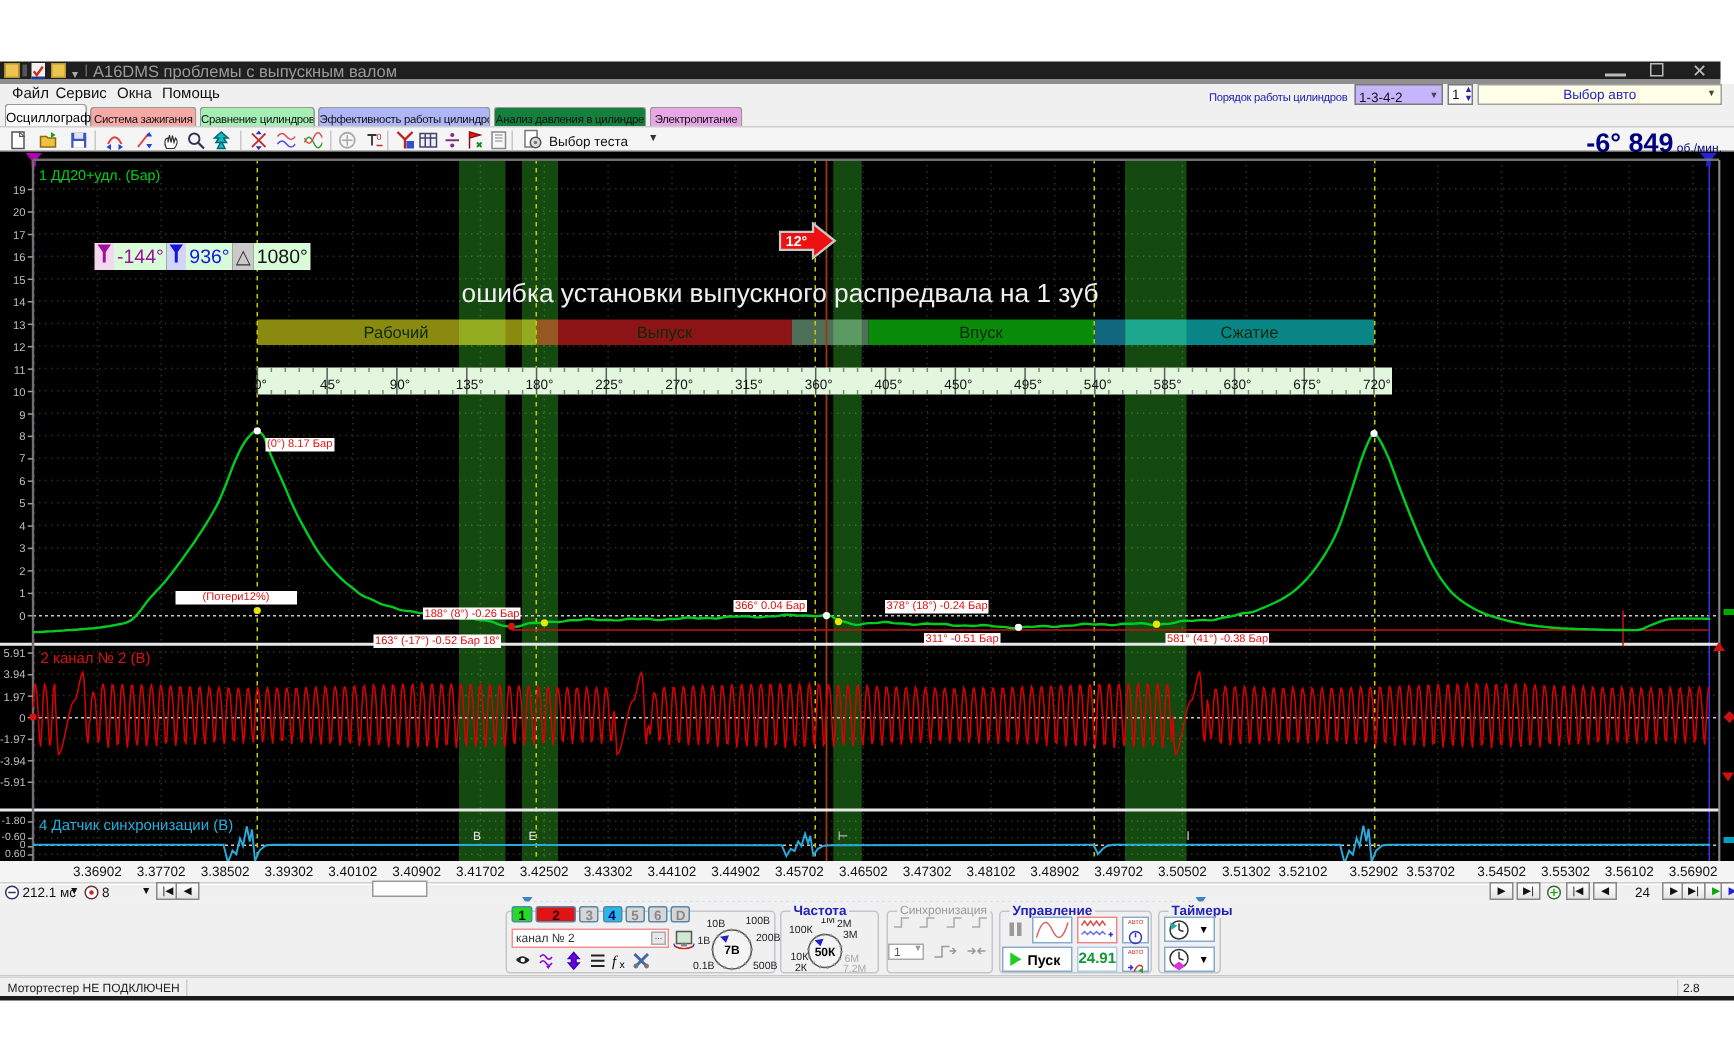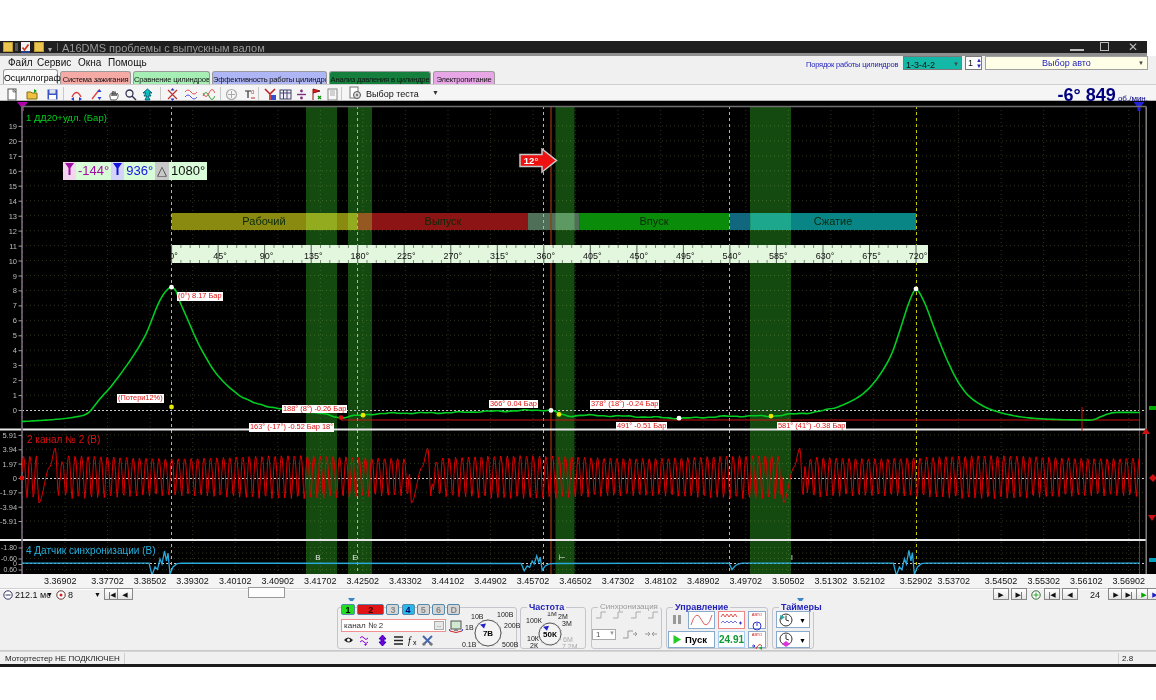--- a/index.html
+++ b/index.html
@@ -26,21 +26,21 @@
 <div style="position:absolute;left:62px;top:42px;color:#9b9b9b;font-size:11px">A16DMS проблемы с выпускным валом</div>
 <div style="position:absolute;left:1070px;top:43px;width:14px;height:8px;border-bottom:2px solid #bbb"></div>
 <div style="position:absolute;left:1100px;top:42px;width:9px;height:9px;border:1.5px solid #bbb"></div>
 <div style="position:absolute;left:1128px;top:40px;color:#bbb;font-size:12px">✕</div>
 <div style="position:absolute;left:0;top:56px;width:1156px;height:14px;background:#f0f0f0;font-size:10px;color:#111">
  <span style="position:absolute;left:8px;top:1px">Файл</span>
  <span style="position:absolute;left:37px;top:1px">Сервис</span>
  <span style="position:absolute;left:78px;top:1px">Окна</span>
  <span style="position:absolute;left:108px;top:1px">Помощь</span>
  <span style="position:absolute;left:806px;top:3.5px;color:#2222bb;font-size:7.5px;letter-spacing:-0.2px">Порядок работы цилиндров</span>
- <span style="position:absolute;left:903px;top:0;width:59px;height:14px;background:#14b8a6;border:1px solid #7a7a7a;font-size:9px;padding:3px 2px">1-3-4-2<span style="float:right;font-size:6px;color:#444;margin-top:1px">▼</span></span>
+ <span style="position:absolute;left:903px;top:0;width:59px;height:14px;background:#c4b5fd;border:1px solid #7a7a7a;font-size:9px;padding:3px 2px">1-3-4-2<span style="float:right;font-size:6px;color:#444;margin-top:1px">▼</span></span>
  <span style="position:absolute;left:965px;top:0;width:17px;height:14px;background:#fff;border:1px solid #7a7a7a;font-size:9px;padding:1px 2px">1</span>
  <span style="position:absolute;left:976px;top:1px;font-size:6px;color:#2222bb">▲<br>▼</span>
  <span style="position:absolute;left:985px;top:0;width:163px;height:14px;background:#ffffe8;border:1px solid #a0a0a0;font-size:9px;color:#2222bb;text-align:center;padding-top:1px">Выбор авто<span style="position:absolute;right:3px;top:3px;font-size:6px;color:#444">▼</span></span>
 </div>
 <div style="position:absolute;left:0;top:70px;width:1156px;height:14px;background:#f0f0f0"></div>
 <div style="position:absolute;left:3px;top:69px;width:55px;height:15px;background:#fafafa;border:1px solid #9a9a9a;border-bottom:none;border-radius:3px 3px 0 0;font-size:8.8px;text-align:center;padding-top:2.5px;z-index:3">Осциллограф</div>
 <div class="tab" style="left:60px;width:71px;background:#f6aaa6">Система зажигания</div>
 <div class="tab" style="left:133px;width:77px;background:#a5efb5">Сравнение цилиндров</div>
 <div class="tab" style="left:212px;width:115px;background:#aeb6f6">Эффективность работы цилиндров</div>
 <div class="tab" style="left:329px;width:102px;background:#15803d">Анализ давления в цилиндре</div>
@@ -480,46 +480,47 @@
     <div class="al" style="top:358.6px">1.97</div>
     <div class="al" style="top:373.0px">0</div>
     <div class="al" style="top:387.4px">-1.97</div>
     <div class="al" style="top:401.7px">-3.94</div>
     <div class="al" style="top:416.0px">-5.91</div>
     <div class="al" style="top:442.5px;font-size:7px">-1.80</div>
     <div class="al" style="top:453.5px;font-size:7px">-0.60</div>
     <div class="al" style="top:459.0px;font-size:7px">0</div>
     <div class="al" style="top:464.5px;font-size:7px">0.60</div>
     <div style="position:absolute;left:177px;top:191.0px;background:#fff;color:#e01010;font-size:7.4px;line-height:8.5px;padding:0 1px;white-space:nowrap">(0°) 8.17 Бар</div>
-    <div style="position:absolute;left:117px;top:293.0px;background:#fff;color:#e01010;font-size:7.4px;line-height:8.5px;padding:0 1px;white-space:nowrap">(Потери12%)</div>
+    <div style="position:absolute;left:117px;top:293.0px;background:#fff;color:#e01010;font-size:7.4px;line-height:8.5px;padding:0 18px;white-space:nowrap">(Потери12%)</div>
     <div style="position:absolute;left:282px;top:303.5px;background:#fff;color:#e01010;font-size:7.4px;line-height:8.5px;padding:0 1px;white-space:nowrap">188° (8°) -0.26 Бар</div>
     <div style="position:absolute;left:249px;top:322.0px;background:#fff;color:#e01010;font-size:7.4px;line-height:8.5px;padding:0 1px;white-space:nowrap">163° (-17°) -0.52 Бар 18°</div>
     <div style="position:absolute;left:489px;top:298.5px;background:#fff;color:#e01010;font-size:7.4px;line-height:8.5px;padding:0 1px;white-space:nowrap">366° 0.04 Бар</div>
     <div style="position:absolute;left:590px;top:299.0px;background:#fff;color:#e01010;font-size:7.4px;line-height:8.5px;padding:0 1px;white-space:nowrap">378° (18°) -0.24 Бар</div>
-    <div style="position:absolute;left:616px;top:320.5px;background:#fff;color:#e01010;font-size:7.4px;line-height:8.5px;padding:0 1px;white-space:nowrap">491° -0.51 Бар</div>
+    <div style="position:absolute;left:616px;top:320.5px;background:#fff;color:#e01010;font-size:7.4px;line-height:8.5px;padding:0 1px;white-space:nowrap">311° -0.51 Бар</div>
     <div style="position:absolute;left:777px;top:320.5px;background:#fff;color:#e01010;font-size:7.4px;line-height:8.5px;padding:0 1px;white-space:nowrap">581° (41°) -0.38 Бар</div>
+    <div style="position:absolute;left:0;top:84px;width:1040px;text-align:center;color:#f0f0f0;font-size:17.5px">ошибка установки выпускного распредвала на 1 зуб</div>
     <div style="position:absolute;left:63px;top:61px;height:18px;display:flex;font-size:13px;line-height:18px">
 <div style="background:#f2d7ee;width:13px;text-align:center"><svg width="11" height="14" viewBox="0 0 11 14">
           <path d="M1 1 L10 1 L6.5 6 L6.5 13 L4.5 13 L4.5 6 Z" fill="#a010a0"></path>
         </svg></div>
 <div style="background:#d8fbd8;color:#a010a0;padding:0 2px">-144°</div>
 <div style="background:#d4d4f8;width:13px;text-align:center"><svg width="11" height="14" viewBox="0 0 11 14">
           <path d="M1 1 L10 1 L6.5 6 L6.5 13 L4.5 13 L4.5 6 Z" fill="#1515e0"></path>
         </svg></div>
 <div style="background:#d8fbd8;color:#1515e0;padding:0 2px">936°</div>
 <div style="background:#c9c9c9;color:#333;width:14px;text-align:center">△</div>
 <div style="background:#d8fbd8;color:#111;padding:0 2px">1080°</div>
 </div>
     <div style="position:absolute;left:519px;top:47px"><svg width="40" height="26" viewBox="0 0 40 26">
 <path d="M1 6.5 L23 6.5 L23 1 L37.5 12.5 L23 24 L23 18.5 L1 18.5 Z" fill="#ee1111" stroke="#c8c8c8" stroke-width="1.5"></path>
 <text x="12" y="16" fill="#fff" font-size="9.5" font-weight="bold" text-anchor="middle" font-family="Liberation Sans">12°</text>
 </svg></div>
   </div>
 <div style="position:absolute;left:0;top:574px;width:1156px;height:15px;background:#f4f4f4;border-bottom:1px solid #d0d0d0">
-    <div style="position:absolute;left:44.0px;top:2px;width:42px;text-align:left;font-size:9px;color:#111">3.36902</div>
+    <div style="position:absolute;left:44.0px;top:2px;width:42px;text-align:center;font-size:9px;color:#111">3.36902</div>
     <div style="position:absolute;left:86.5px;top:2px;width:42px;text-align:center;font-size:9px;color:#111">3.37702</div>
     <div style="position:absolute;left:129.1px;top:2px;width:42px;text-align:center;font-size:9px;color:#111">3.38502</div>
     <div style="position:absolute;left:171.6px;top:2px;width:42px;text-align:center;font-size:9px;color:#111">3.39302</div>
     <div style="position:absolute;left:214.2px;top:2px;width:42px;text-align:center;font-size:9px;color:#111">3.40102</div>
     <div style="position:absolute;left:256.8px;top:2px;width:42px;text-align:center;font-size:9px;color:#111">3.40902</div>
     <div style="position:absolute;left:299.3px;top:2px;width:42px;text-align:center;font-size:9px;color:#111">3.41702</div>
     <div style="position:absolute;left:341.8px;top:2px;width:42px;text-align:center;font-size:9px;color:#111">3.42502</div>
     <div style="position:absolute;left:384.4px;top:2px;width:42px;text-align:center;font-size:9px;color:#111">3.43302</div>
     <div style="position:absolute;left:426.9px;top:2px;width:42px;text-align:center;font-size:9px;color:#111">3.44102</div>
     <div style="position:absolute;left:469.5px;top:2px;width:42px;text-align:center;font-size:9px;color:#111">3.44902</div>

